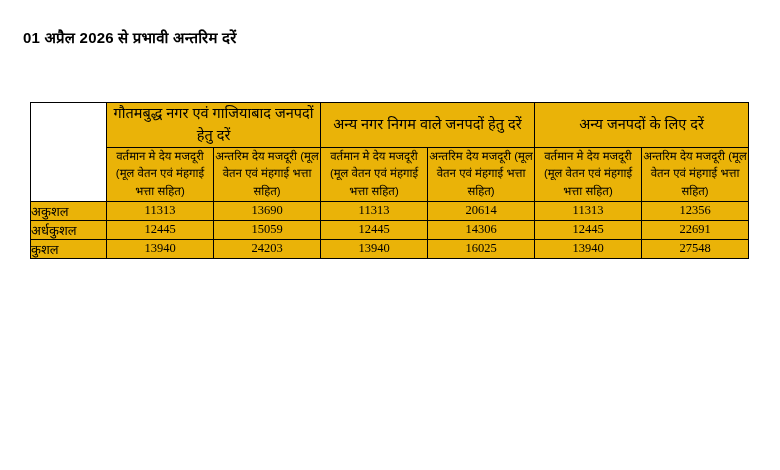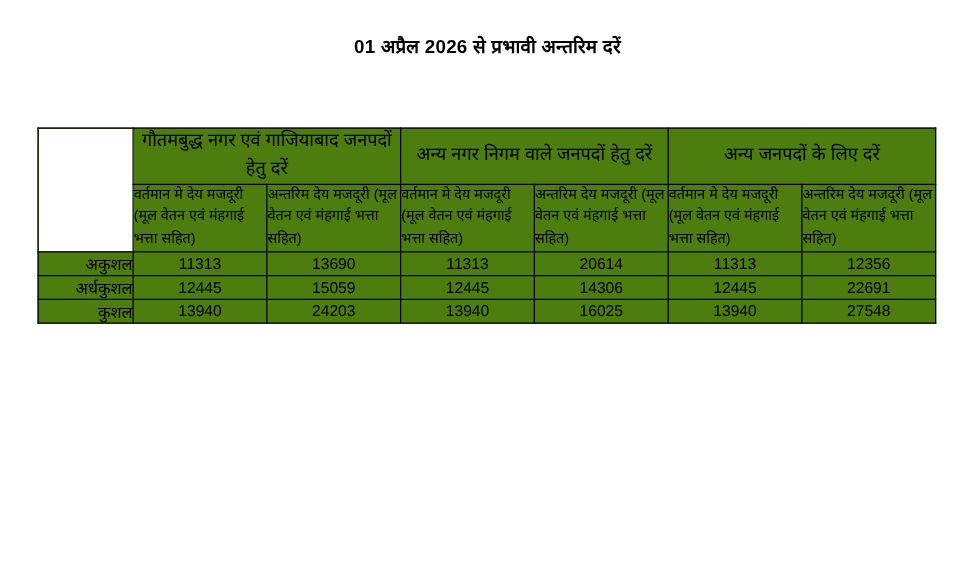--- a/index.html
+++ b/index.html
@@ -14,74 +14,74 @@
     color: #000000;
     overflow: hidden;
   }
   .page {
     position: relative;
     width: 780px;
     height: 470px;
     box-sizing: border-box;
   }
   .doc-title {
-    text-align: center;
     font-size: 15px;
     font-weight: bold;
     letter-spacing: 0.2px;
     margin: 28px 0 0 0;
-    padding: 0 40px;
+    padding: 0 23px;
     line-height: 1.3;
   }
   .table-wrap {
     position: absolute;
     left: 30px;
     top: 74px;
     width: 718px;
   }
   table.rates {
     border-collapse: collapse;
     table-layout: fixed;
     width: 718px;
-    background: #4d7c0f;
+    background: #eab308;
   }
   table.rates td, table.rates th {
     border: 1px solid #000000;
     padding: 0;
     vertical-align: middle;
     font-weight: normal;
   }
   .grp-head {
     text-align: center;
     font-size: 14.5px;
     font-weight: bold;
     line-height: 1.5;
     padding: 8px 6px;
   }
   .sub-head {
-    text-align: left;
+    text-align: center;
     font-size: 11.5px;
     font-weight: bold;
     line-height: 1.55;
     padding: 7px 5px;
   }
   .corner-cell {
     background: #ffffff;
   }
   .row-label {
-    text-align: right;
+    text-align: left;
     font-size: 13px;
     font-weight: bold;
     padding: 14px 4px;
   }
   .val {
     text-align: center;
     font-size: 12.5px;
     font-weight: bold;
     padding: 14px 4px;
+    font-family: Liberation Serif, serif;
   }
   .col-label { width: 76px; }
   .col-data { width: 107px; }
 </style>
 </head>
 <body>
 
 <div class="page">
 
   <div class="doc-title">01 अप्रैल 2026 से प्रभावी अन्तरिम दरें</div>

